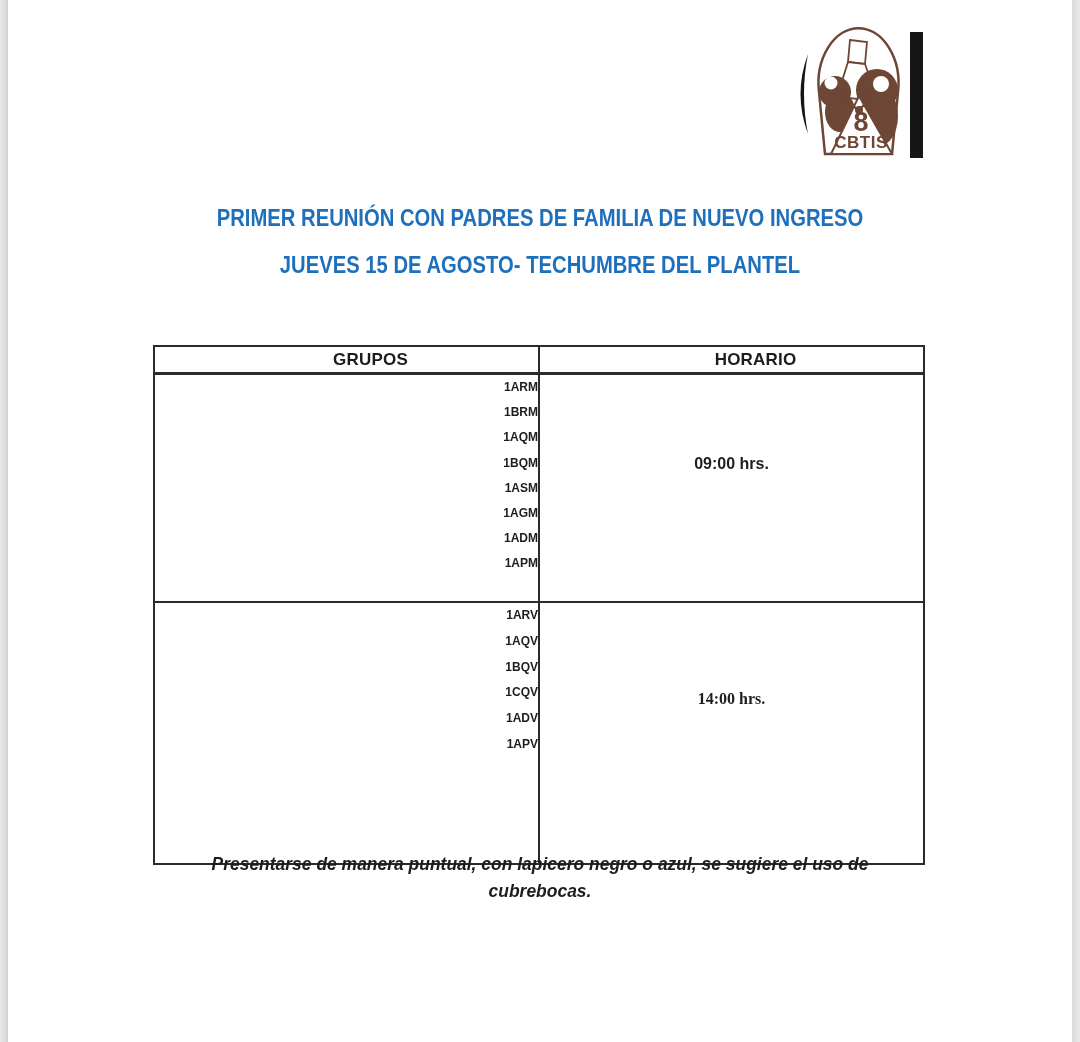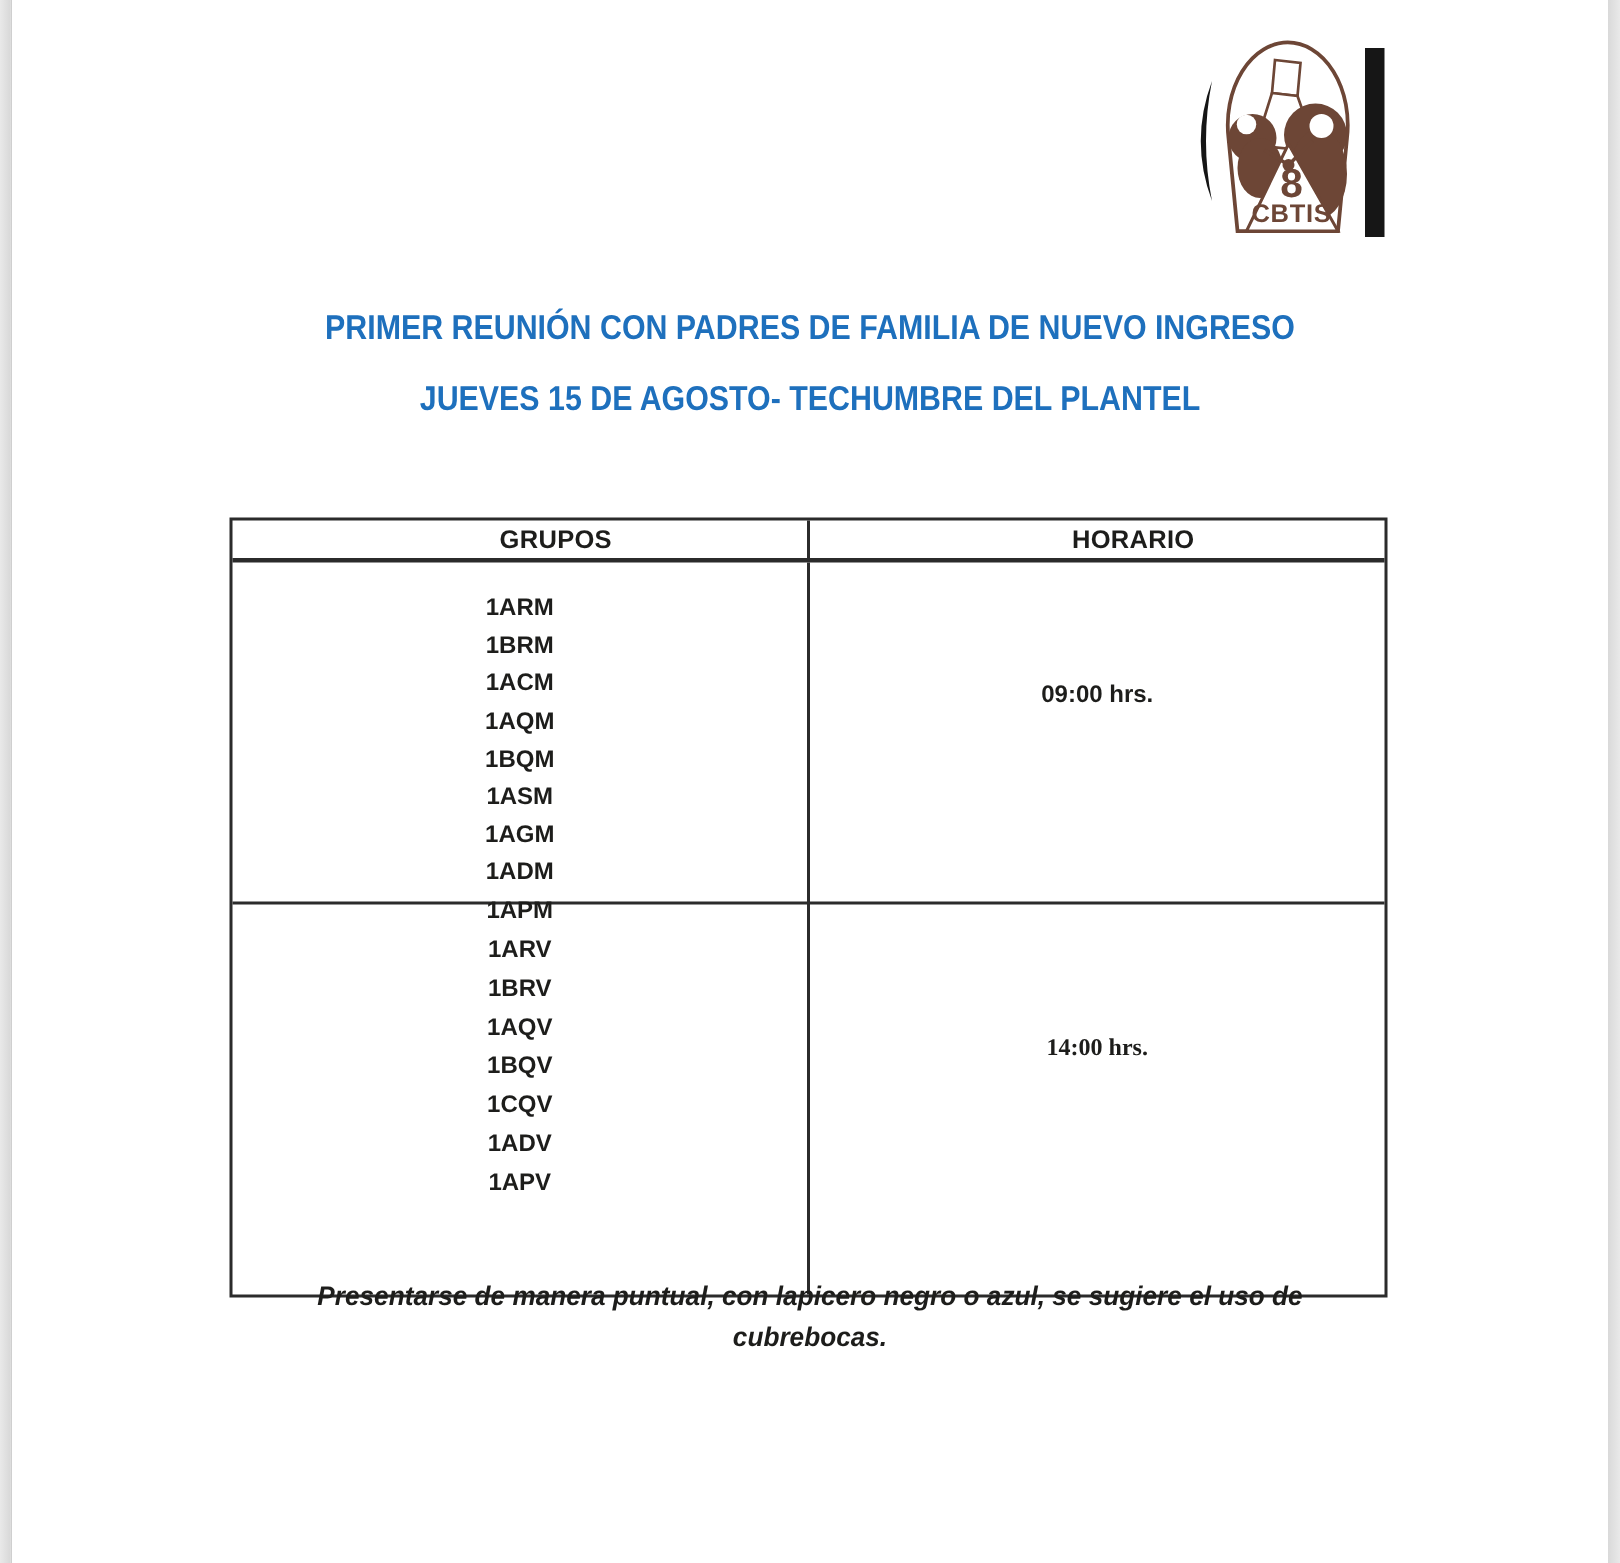--- a/index.html
+++ b/index.html
@@ -49,23 +49,23 @@
     text-align:center; font-size:17px; line-height:26px; letter-spacing:0.2px;padding-left:48px;
   }
   .header-cell.first { border-right:2px solid #2b2b2b; }
 
   .session-row { display:grid; grid-template-columns:385px 1fr; }
   .session-row.first  { height:228px; border-bottom:2px solid #2b2b2b; }
   .session-row.second { height:260px; }
 
   .groups-cell {
     border-right:2px solid #2b2b2b;
-    text-align:center;
-    padding-top:18px;
-    font-size:16px;
+    text-align:right;
+    padding-top:0;
+    font-size:12px;
   }
   .session-row.first  .group-line { line-height:25.2px; }
   .session-row.second .group-line { line-height:25.8px; }
 
   .time-cell { position:relative; }
   .time-text {
     position:absolute; left:0; right:0;
     text-align:center; font-size:16px; line-height:26px;
   }
   .session-row.first  .time-text { top:76px; }
@@ -137,37 +137,35 @@
 
     <div class="header-row">
       <div class="header-cell first">GRUPOS</div>
       <div class="header-cell">HORARIO</div>
     </div>
 
     <div class="session-row first">
       <div class="groups-cell">
         <div class="group-line">1ARM</div>
         <div class="group-line">1BRM</div>
-        <div class="group-line">1ACM</div>
         <div class="group-line">1AQM</div>
         <div class="group-line">1BQM</div>
         <div class="group-line">1ASM</div>
         <div class="group-line">1AGM</div>
         <div class="group-line">1ADM</div>
         <div class="group-line">1APM</div>
       </div>
       <div class="time-cell">
         <div class="time-text">09:00 hrs.</div>
       </div>
     </div>
 
     <div class="session-row second">
       <div class="groups-cell">
         <div class="group-line">1ARV</div>
-        <div class="group-line">1BRV</div>
         <div class="group-line">1AQV</div>
         <div class="group-line">1BQV</div>
         <div class="group-line">1CQV</div>
         <div class="group-line">1ADV</div>
         <div class="group-line">1APV</div>
       </div>
       <div class="time-cell">
         <div class="time-text">14:00 hrs.</div>
       </div>
     </div>

